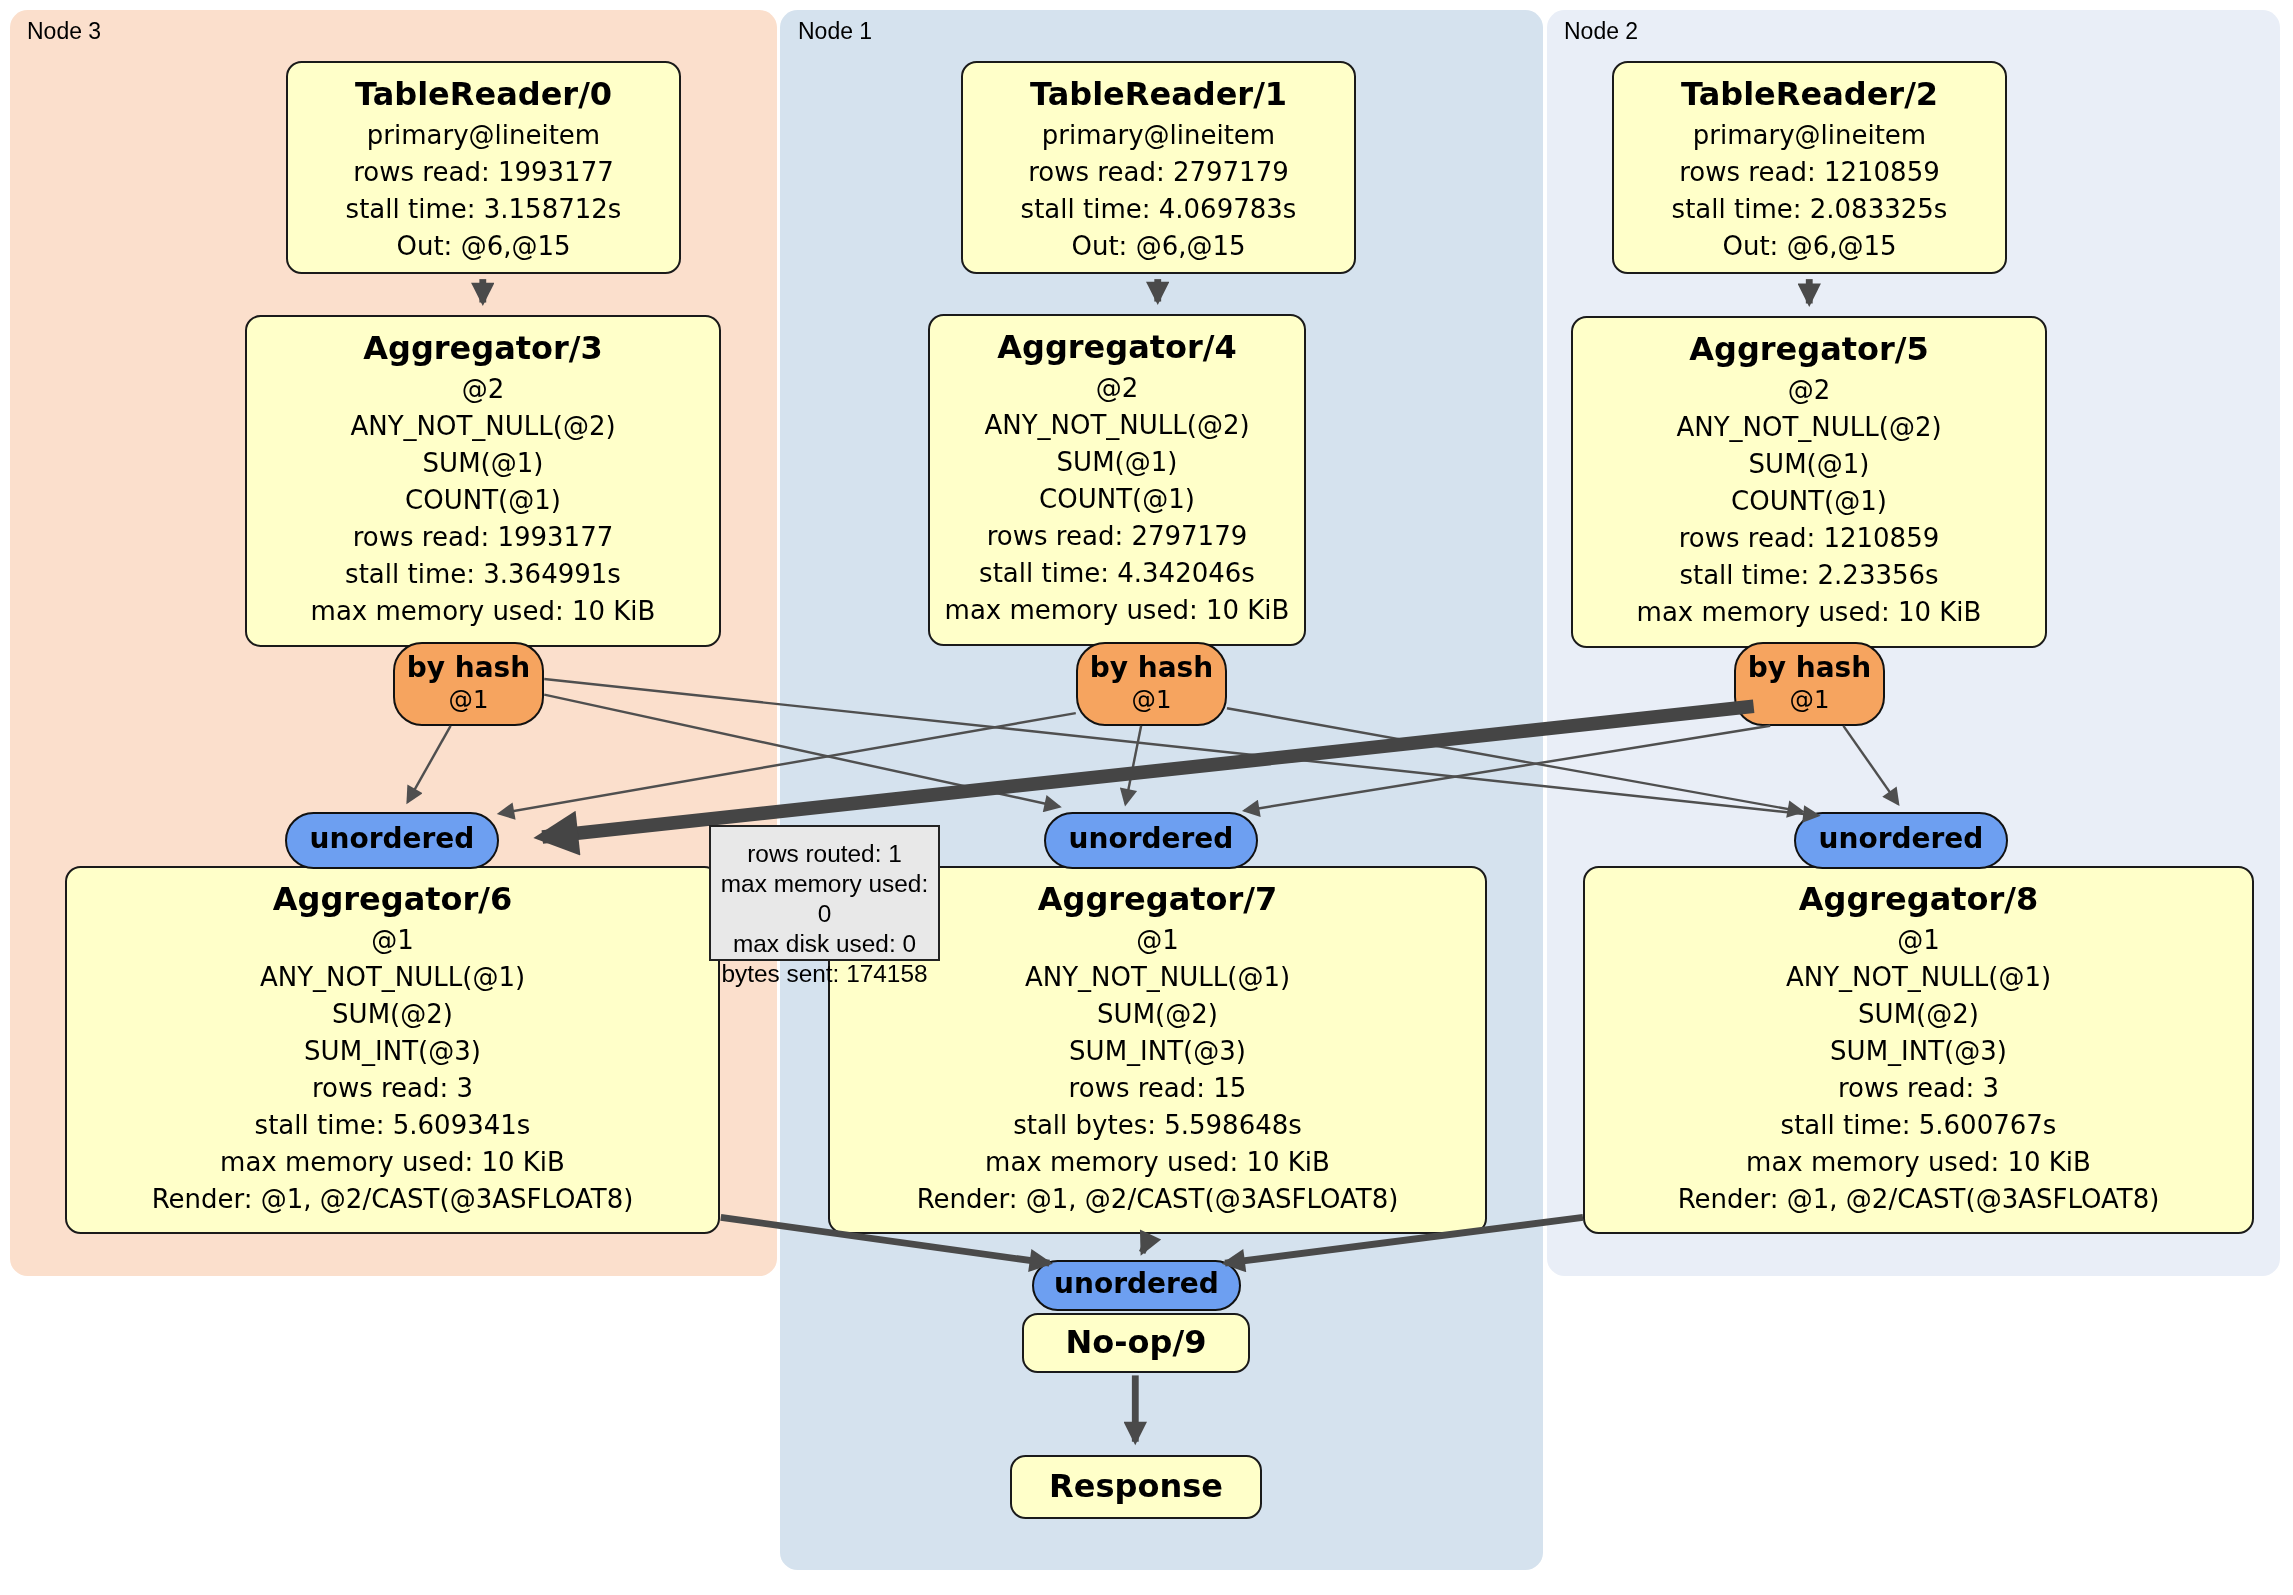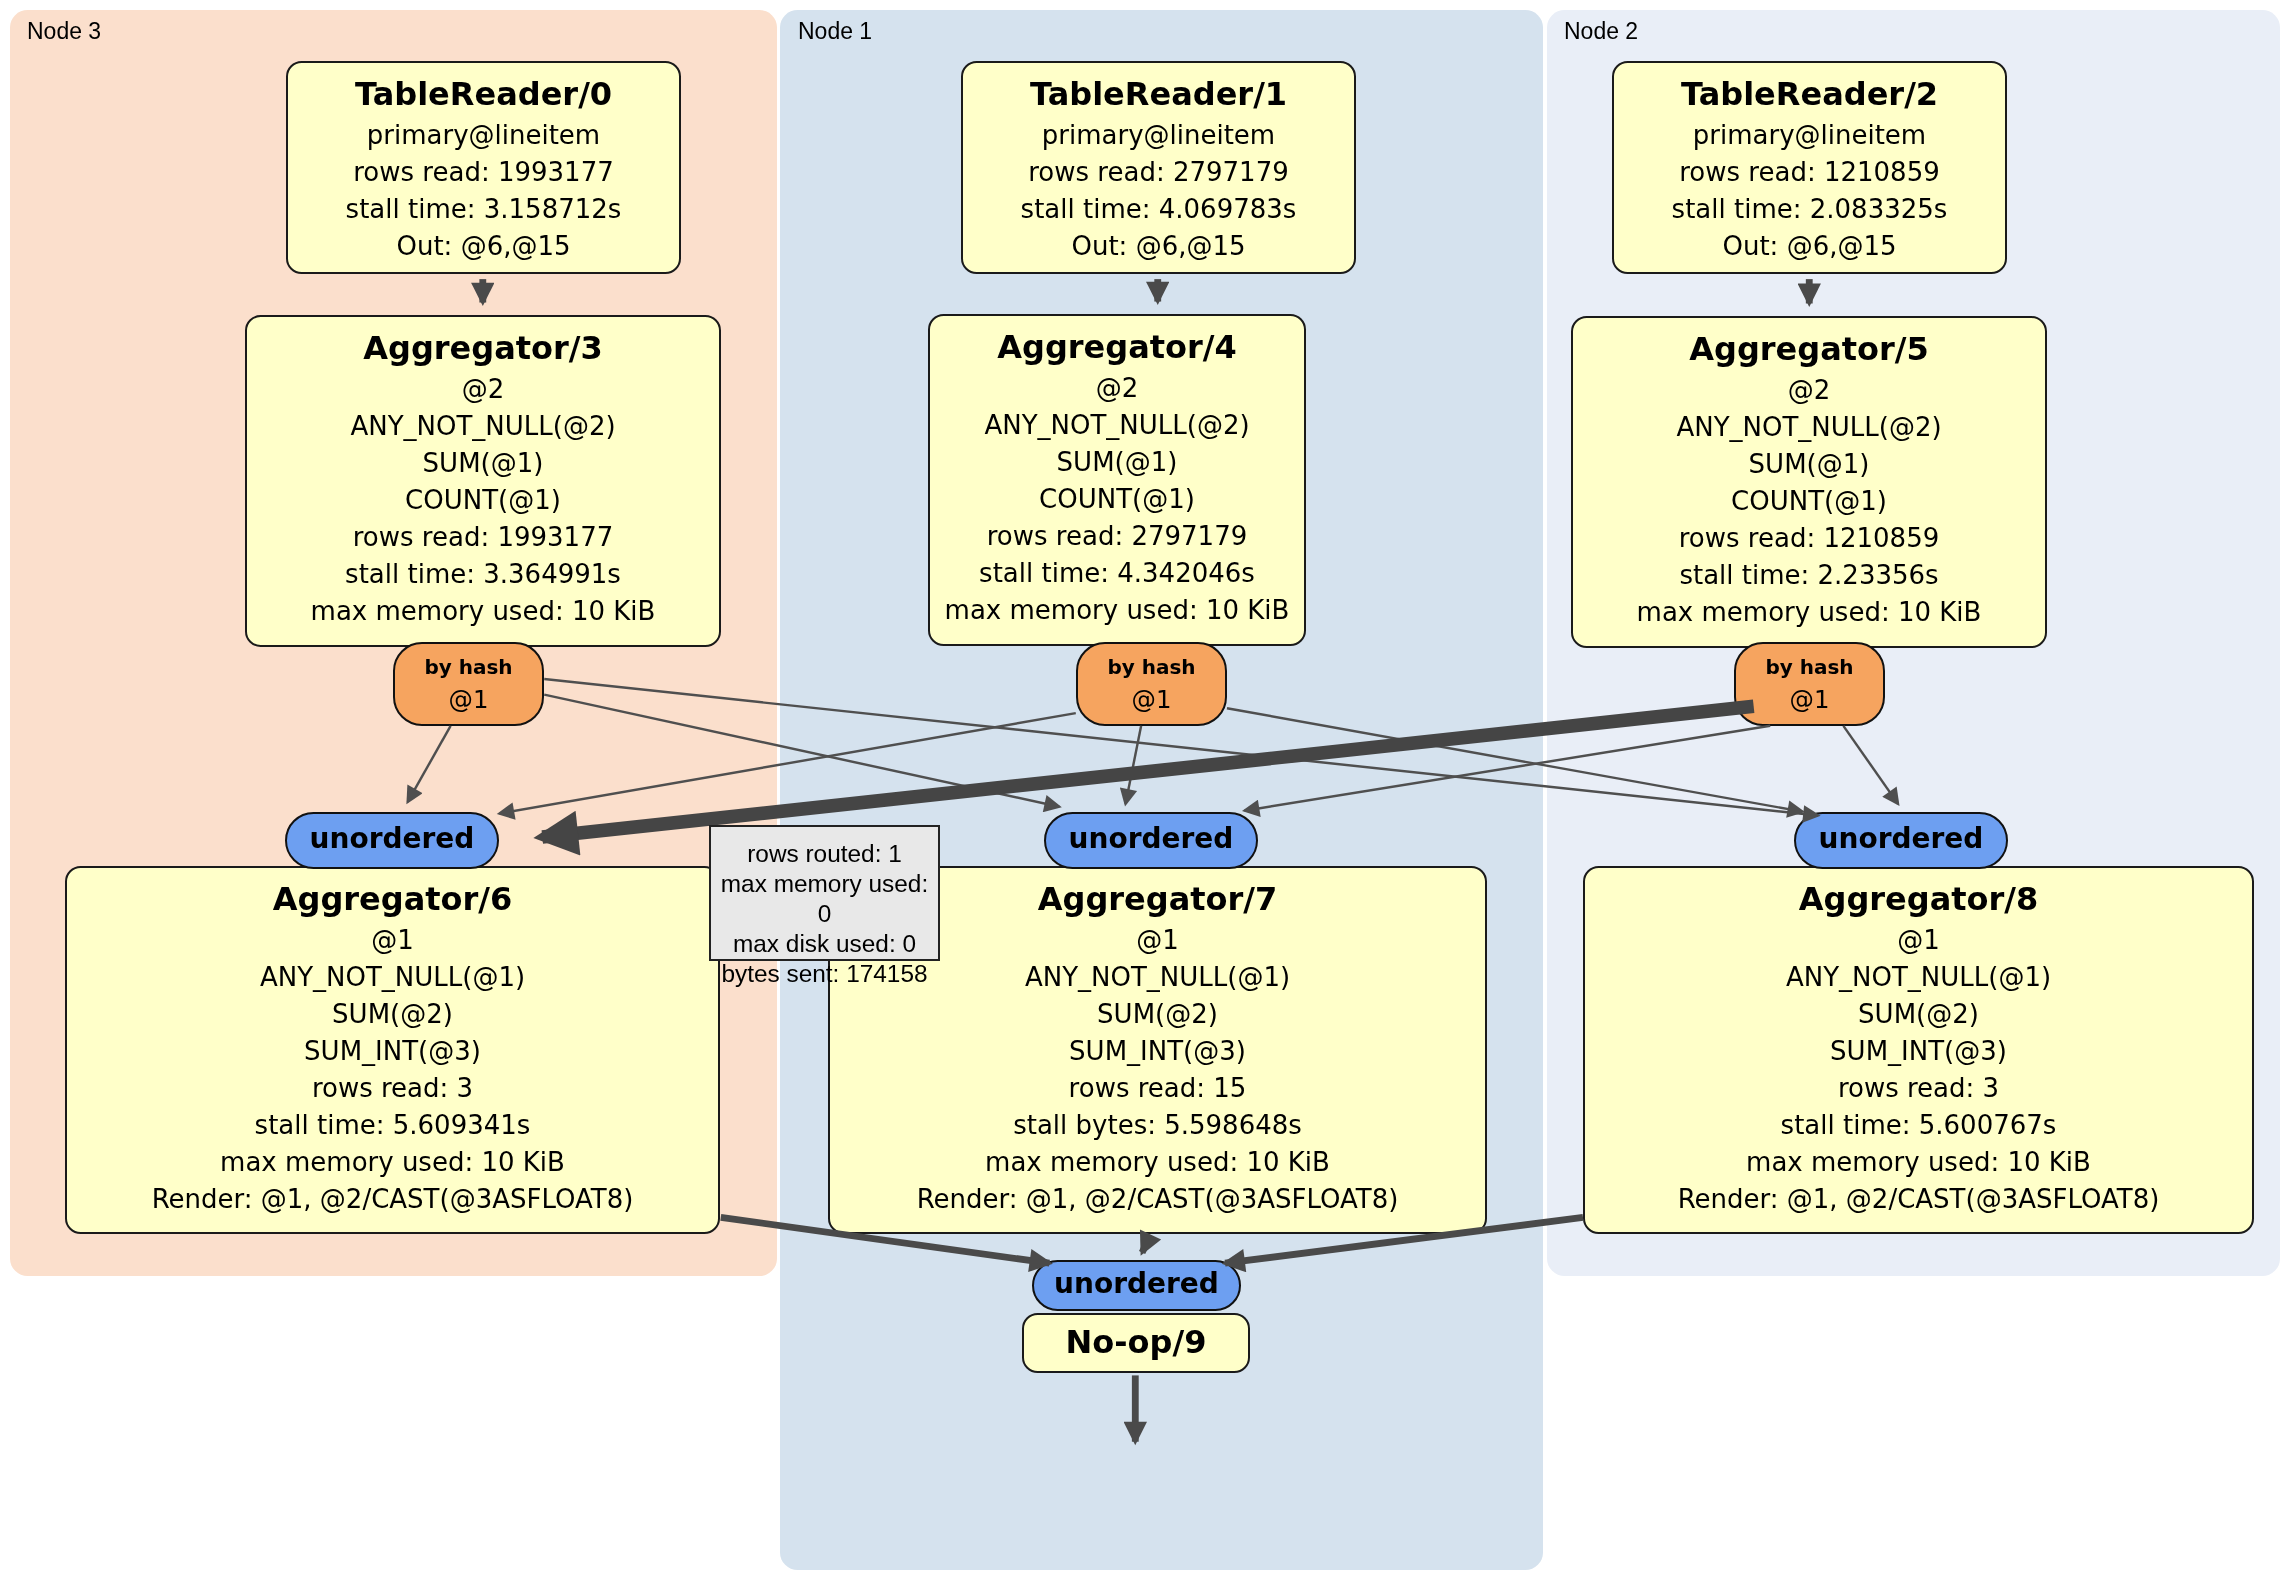--- a/index.html
+++ b/index.html
@@ -19,21 +19,21 @@
   }
   .pbox .title { font-weight:bold; font-size:32px; line-height:45px; }
   .pbox .line  { font-size:26px; line-height:37px; white-space:nowrap; }
   .pill {
     position:absolute; box-sizing:border-box; text-align:center; z-index:3;
     border:2.9px solid #111;
   }
   .router {
     background:#f6a45f; border-radius:29px; padding-top:5.9px;
   }
-  .router .rl { font-weight:bold; font-size:20px; line-height:35px; }
+  .router .rl { font-weight:bold; font-size:28px; line-height:35px; }
   .router .rs { font-size:24.4px; line-height:29px; }
   .sync {
     background:#6d9ff1; border-radius:31px;
     font-weight:bold; font-size:28px; line-height:49px;
   }
   .edges { position:absolute; left:0; top:0; z-index:4; }
   .tooltip {
     position:absolute; background:#e8e8e8; border:2px solid #222;
     text-align:center; z-index:5; box-sizing:border-box; padding-top:12px;
     font-family:"Liberation Sans", sans-serif; font-size:24.4px; line-height:30px;
@@ -152,20 +152,23 @@
     <div class="line">SUM_INT(@3)</div>
     <div class="line">rows read: 3</div>
     <div class="line">stall time: 5.600767s</div>
     <div class="line">max memory used: 10 KiB</div>
     <div class="line">Render: @1, @2/CAST(@3ASFLOAT8)</div>
   </div>
 
   <div class="pill sync" style="left:1032px; top:1260px; width:209px; height:51px; line-height:43px;">unordered</div>
   <div class="pbox" style="left:1022px; top:1313px; width:228px; height:60px; padding-top:0;">
     <div class="title" style="line-height:55px;">No-op/9</div>
+  </div>
+  <div class="pbox" style="left:1010px; top:1455px; width:252px; height:64px; padding-top:0;">
+    <div class="title" style="line-height:59px;">Response</div>
   </div>
 
   <svg class="edges" width="2294" height="1596" viewBox="0 0 2352 1636">
     <defs>
       <marker id="ah-s" markerUnits="userSpaceOnUse" markerWidth="24" markerHeight="18" viewBox="0 0 10 10" refX="8.5" refY="5" orient="auto">
         <path d="M0,0 L10,5 L0,10 z" fill="#4f4f4f"></path>
       </marker>
       <marker id="ah-m" markerUnits="userSpaceOnUse" markerWidth="32" markerHeight="24" viewBox="0 0 10 10" refX="8.5" refY="5" orient="auto">
         <path d="M0,0 L10,5 L0,10 z" fill="#4a4a4a"></path>
       </marker>

